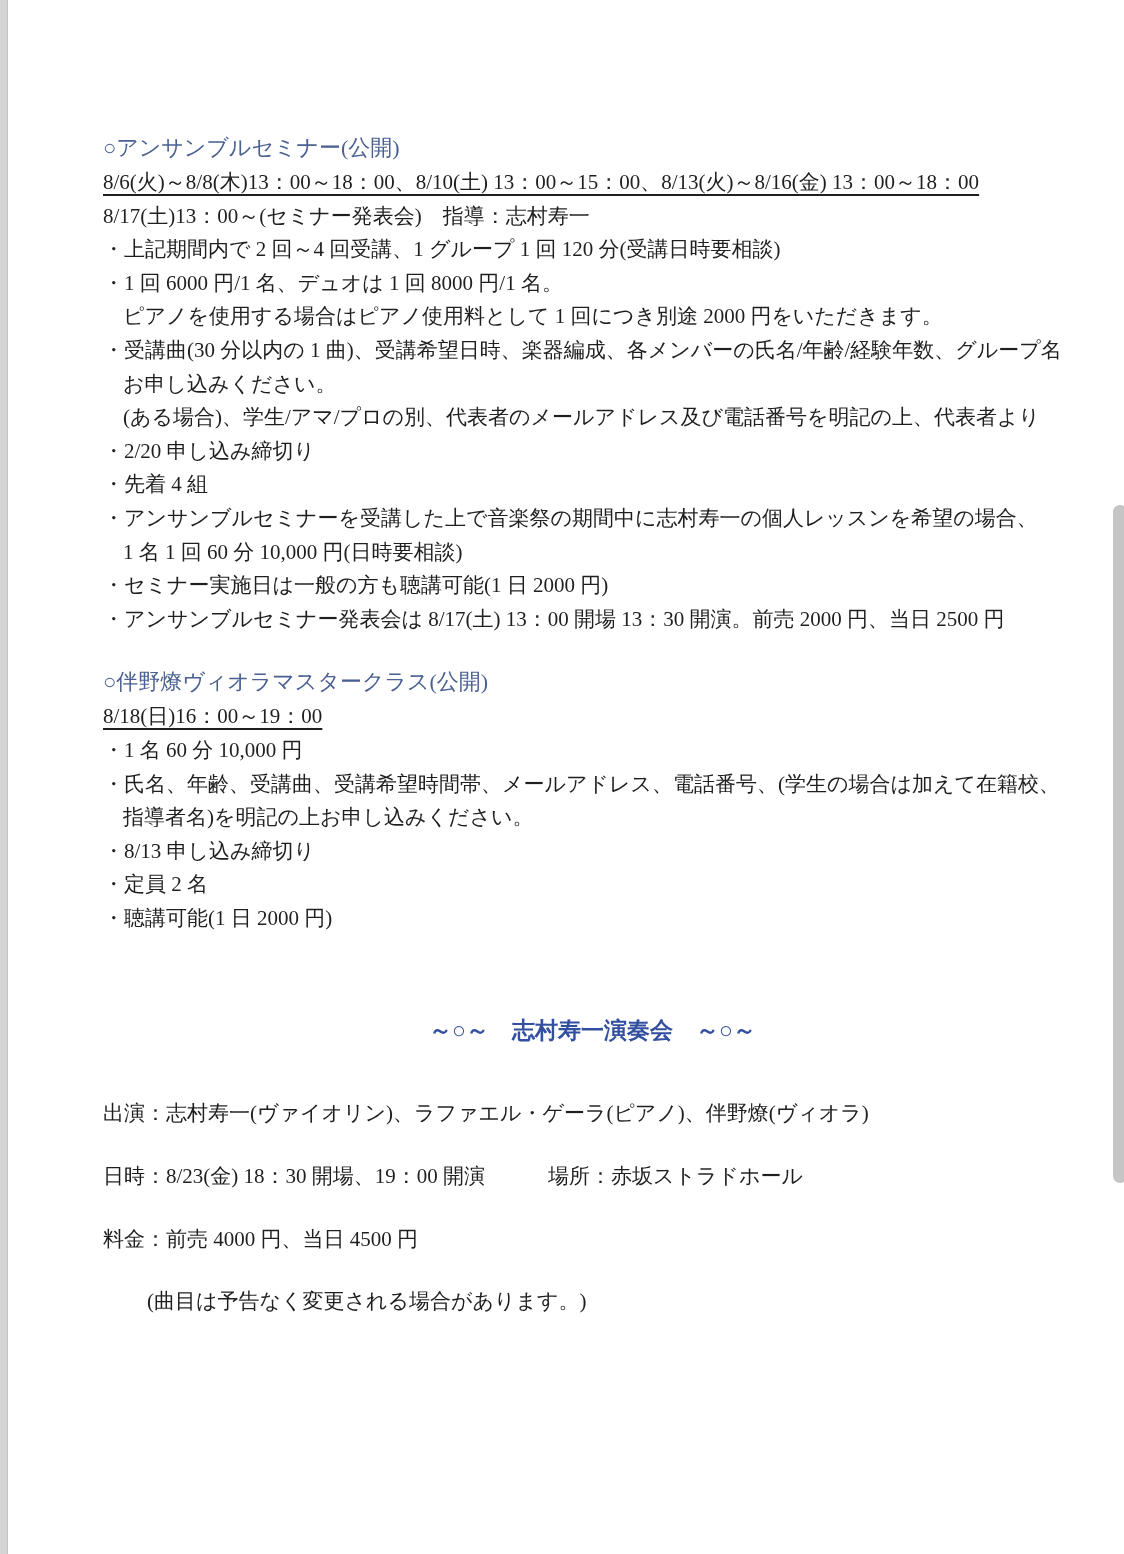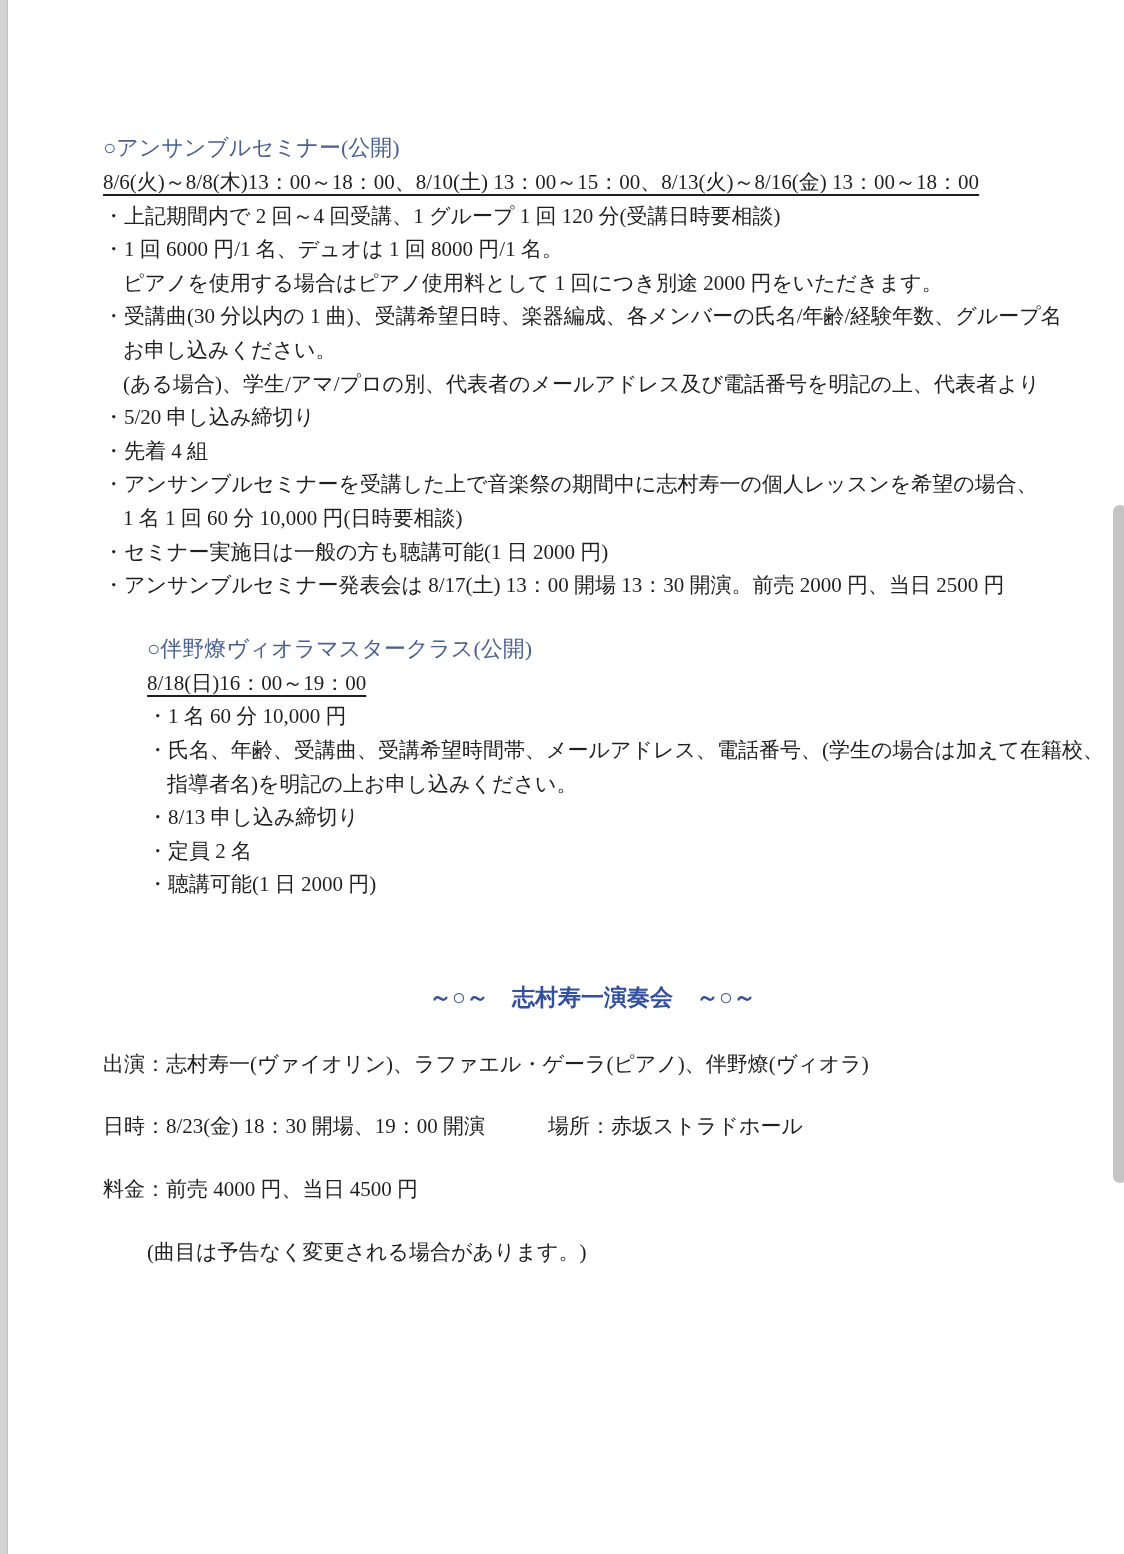--- a/index.html
+++ b/index.html
@@ -36,52 +36,53 @@
     text-decoration:underline;
     text-decoration-thickness:1.5px;
     text-underline-offset:5px;
   }
   .line.cont{padding-left:20px;}
   .section-heading{
     font-size:22px;line-height:36px;
     color:var(--accent-heading,#4a6191);
     white-space:nowrap;
   }
-  .section + .section{margin-top:28px;margin-left:44px;}
+  .section + .section{margin-top:28px;}
   .concert-title{
     margin-top:78px;
     text-align:center;
     font-size:23px;line-height:36px;font-weight:bold;
     color:var(--accent-title,#3350a0);
     white-space:nowrap;
   }
   .concert-lines .line{margin-top:29px;}
-  .concert-lines .line:first-child{margin-top:32px;}
+  .concert-lines .line:first-child{margin-top:48px;}
   .concert-lines .line.indent{padding-left:44px;}
 </style>
 </head>
 <body>
 
 <div id="screen">
   <div class="left-strip"></div>
   <div class="scroll-track"></div>
   <div class="scroll-thumb"></div>
 
   <div class="content">
     <div id="sections">
         <div class="section">
           <div class="section-heading">○アンサンブルセミナー(公開)</div>
           <div class="line underline">8/6(火)～8/8(木)13：00～18：00、8/10(土) 13：00～15：00、8/13(火)～8/16(金) 13：00～18：00</div>
+          <div class="line plain">8/17(土)13：00～(セミナー発表会)　指導：志村寿一</div>
           <div class="line bullet">・上記期間内で 2 回～4 回受講、1 グループ 1 回 120 分(受講日時要相談)</div>
           <div class="line bullet">・1 回 6000 円/1 名、デュオは 1 回 8000 円/1 名。</div>
           <div class="line cont">ピアノを使用する場合はピアノ使用料として 1 回につき別途 2000 円をいただきます。</div>
           <div class="line bullet">・受講曲(30 分以内の 1 曲)、受講希望日時、楽器編成、各メンバーの氏名/年齢/経験年数、グループ名</div>
           <div class="line cont">お申し込みください。</div>
           <div class="line cont">(ある場合)、学生/アマ/プロの別、代表者のメールアドレス及び電話番号を明記の上、代表者より</div>
-          <div class="line bullet">・5/20 申し込み締切り</div>
+          <div class="line bullet">・2/20 申し込み締切り</div>
           <div class="line bullet">・先着 4 組</div>
           <div class="line bullet">・アンサンブルセミナーを受講した上で音楽祭の期間中に志村寿一の個人レッスンを希望の場合、</div>
           <div class="line cont">1 名 1 回 60 分 10,000 円(日時要相談)</div>
           <div class="line bullet">・セミナー実施日は一般の方も聴講可能(1 日 2000 円)</div>
           <div class="line bullet">・アンサンブルセミナー発表会は 8/17(土) 13：00 開場 13：30 開演。前売 2000 円、当日 2500 円</div>
         </div>
         <div class="section">
           <div class="section-heading">○伴野燎ヴィオラマスタークラス(公開)</div>
           <div class="line underline">8/18(日)16：00～19：00</div>
           <div class="line bullet">・1 名 60 分  10,000 円</div>

